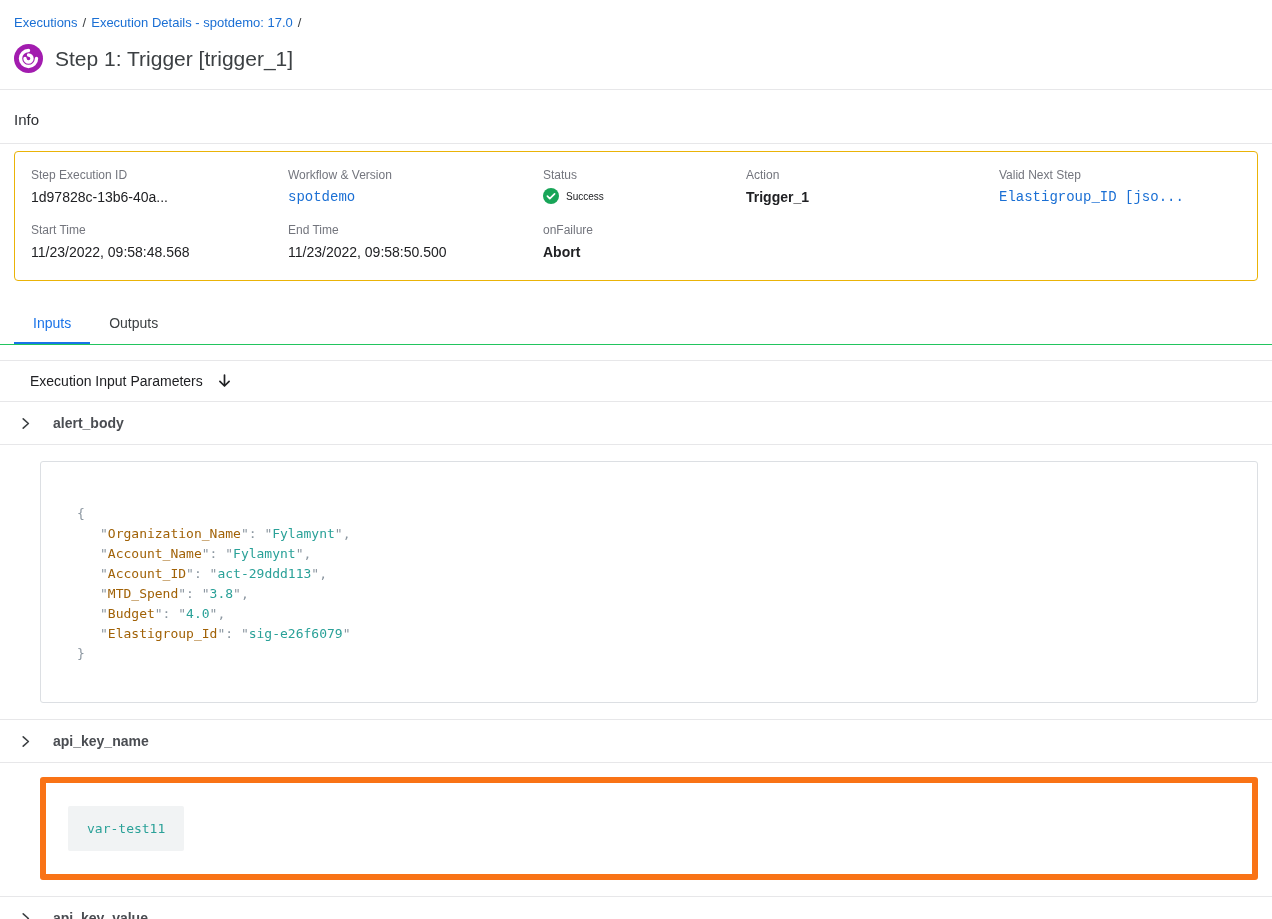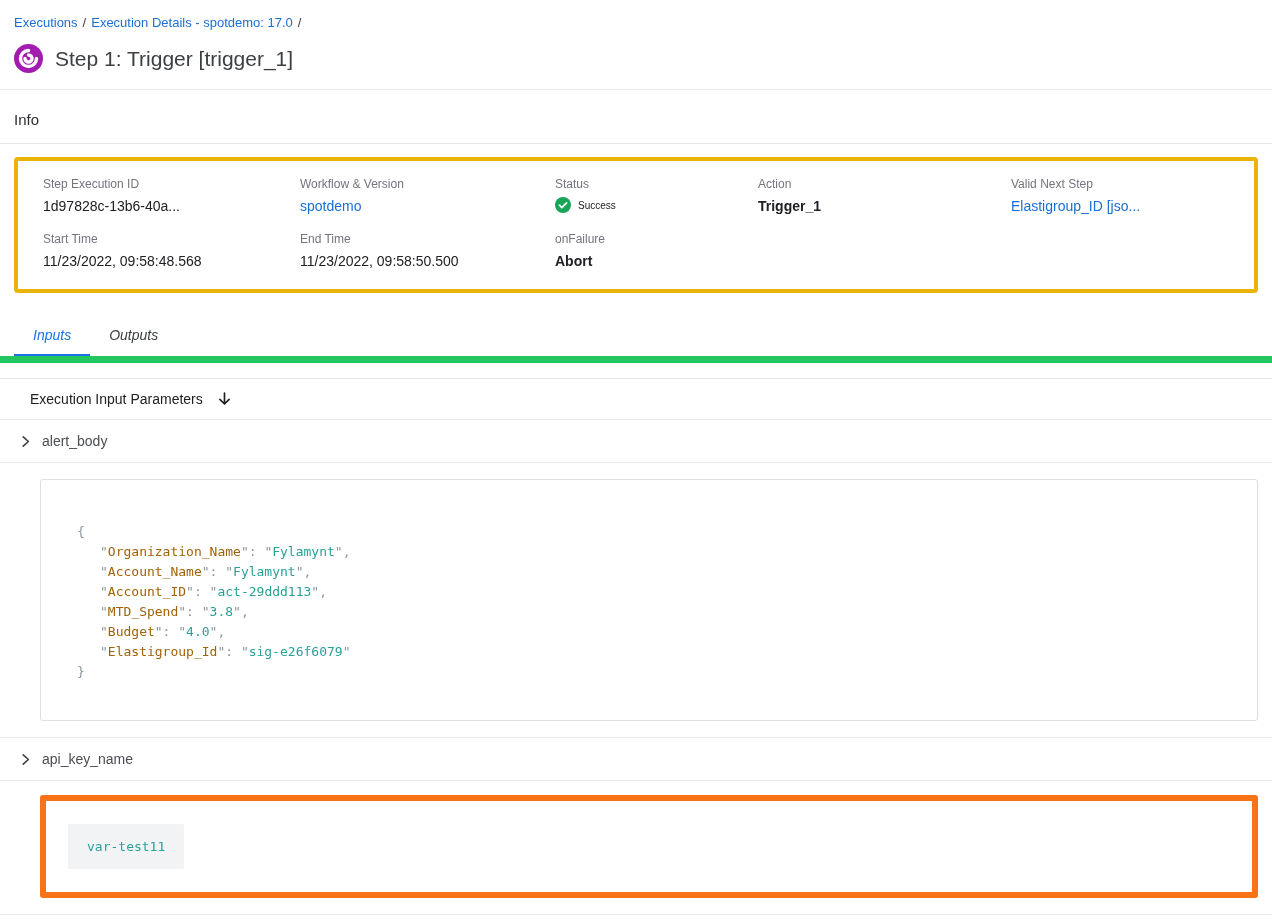--- a/index.html
+++ b/index.html
@@ -19,40 +19,40 @@
 
   
   .header-row { display: flex; align-items: center; gap: 12px; padding: 10px 14px 16px; }
   .logo { width: 29px; height: 29px; flex: none; display: block; }
   .page-title { font-size: 21px; font-weight: bold; color: #2d2f33; }
   .page-subtitle { font-size: 21px; font-weight: normal; color: #3c4043; }
 
   
   .info-heading { font-size: 15px; color: #2d2f33; padding: 21px 14px 15px; }
   .info-card {
-    margin: 13px 14px 0; border: 4px solid #eab308; border-radius: 4px;
-    padding: 16px 25px 20px;
+    margin: 7px 14px 0; border: 1px solid #eab308; border-radius: 4px;
+    padding: 16px 16px 20px;
     display: grid; grid-template-columns: 257px 255px 203px 253px 1fr; row-gap: 18px;
   }
   .field-label { font-size: 12px; color: #73757d; }
   .field-value { font-size: 14px; color: #202124; margin-top: 7px; }
   .field-value.em { font-weight: 600; }
-  .link { color: #1a6fd4; cursor: pointer; }
+  .link { color: #1a6fd4; cursor: pointer; font-family: Liberation Mono, monospace; }
   .status-value { display: flex; align-items: center; gap: 7px; margin-top: 6px; font-size: 10px; color: #202124; }
   .status-value svg { display: block; }
 
   
-  .tabs { display: flex; padding: 0 14px; border-bottom: 7px solid #22c55e; margin-top: 24px; font-style: italic; }
+  .tabs { display: flex; padding: 0 14px; border-bottom: 1px solid #22c55e; margin-top: 24px; }
   .tab { font-size: 14px; padding: 10px 19px 11px; cursor: pointer; color: #3c4043; border-bottom: 2px solid transparent; }
   .tab.active { color: #1a73e8; border-bottom-color: #1a73e8; }
   .panel-gap { height: 15px; }
 
   
   .params-header-row { display: flex; align-items: center; gap: 14px; padding: 12px 14px 12px 30px; font-size: 14px; color: #202124; }
-  .param-row { display: flex; align-items: center; gap: 10px; padding: 13px 14px 13px 19px; font-size: 14px; color: #4a4d52; cursor: pointer; }
+  .param-row { display: flex; align-items: center; gap: 21px; padding: 13px 14px 13px 19px; font-size: 14px; color: #4a4d52; cursor: pointer; font-weight: bold; }
   .chevron-icon, .arrow-down-icon { display: flex; align-items: center; cursor: pointer; }
 
   
   .code-block {
     margin: 16px 14px 16px 40px; border: 1px solid #dcdfe3; border-radius: 3px;
     padding: 42px 36px 38px;
     font-family: "DejaVu Sans Mono", monospace; font-size: 13px; line-height: 20px;
   }
   .code-line { white-space: pre; }
   .code-line.indent { padding-left: 23px; }

